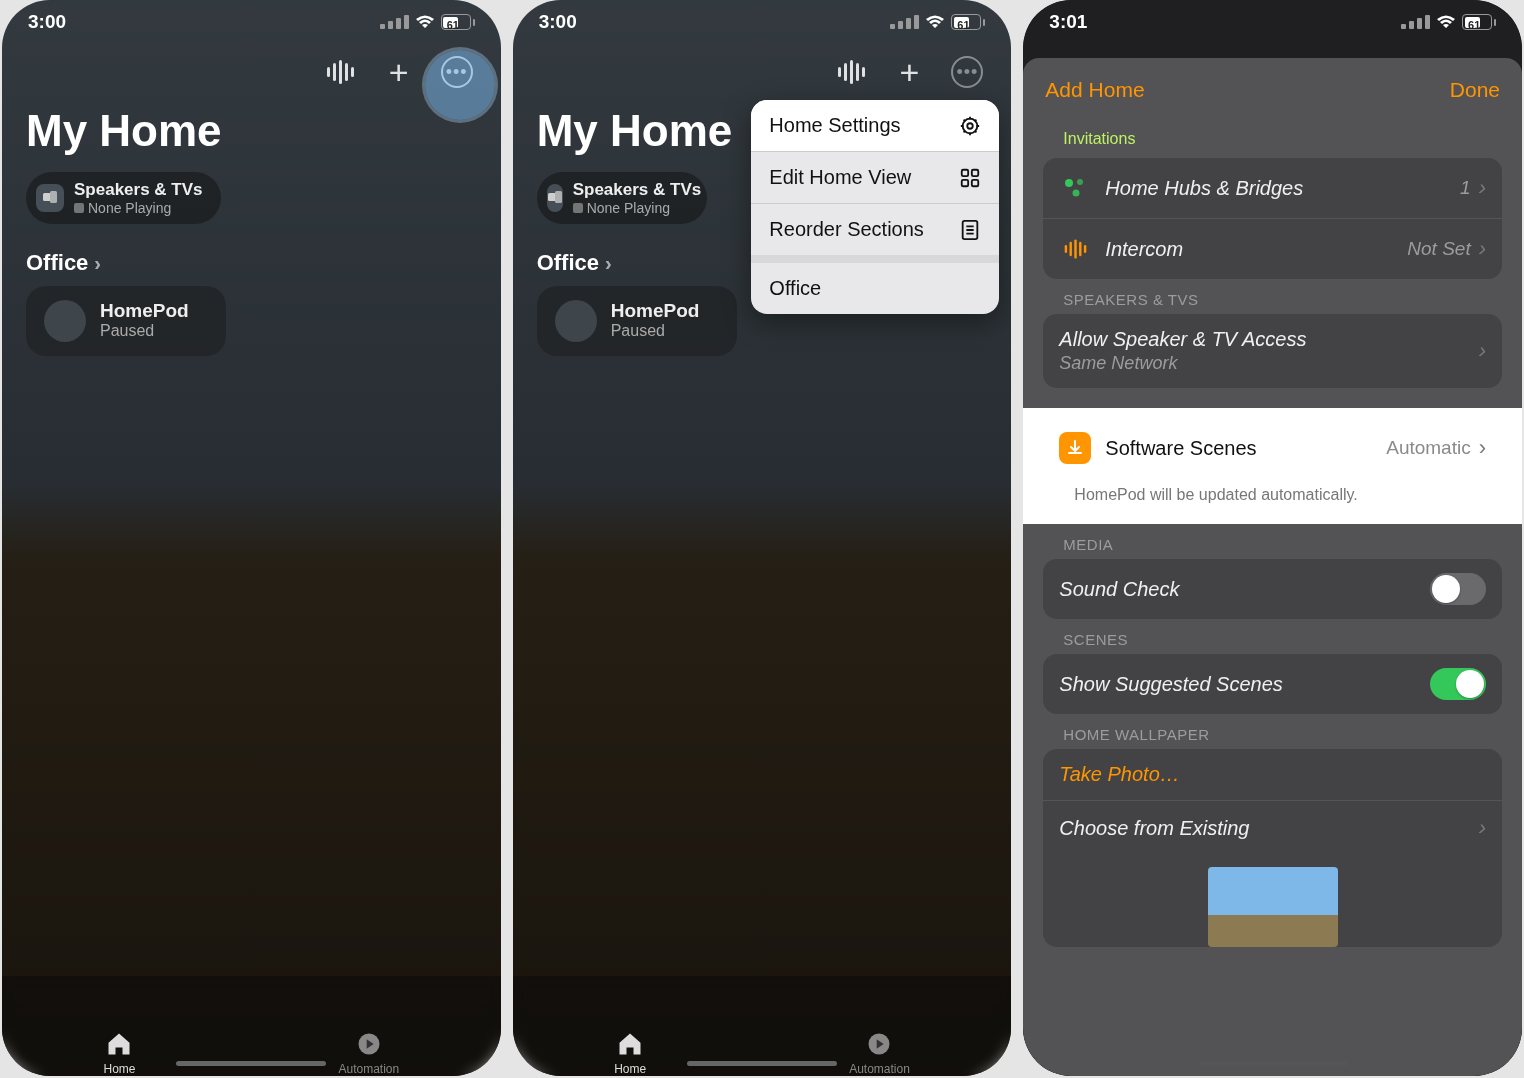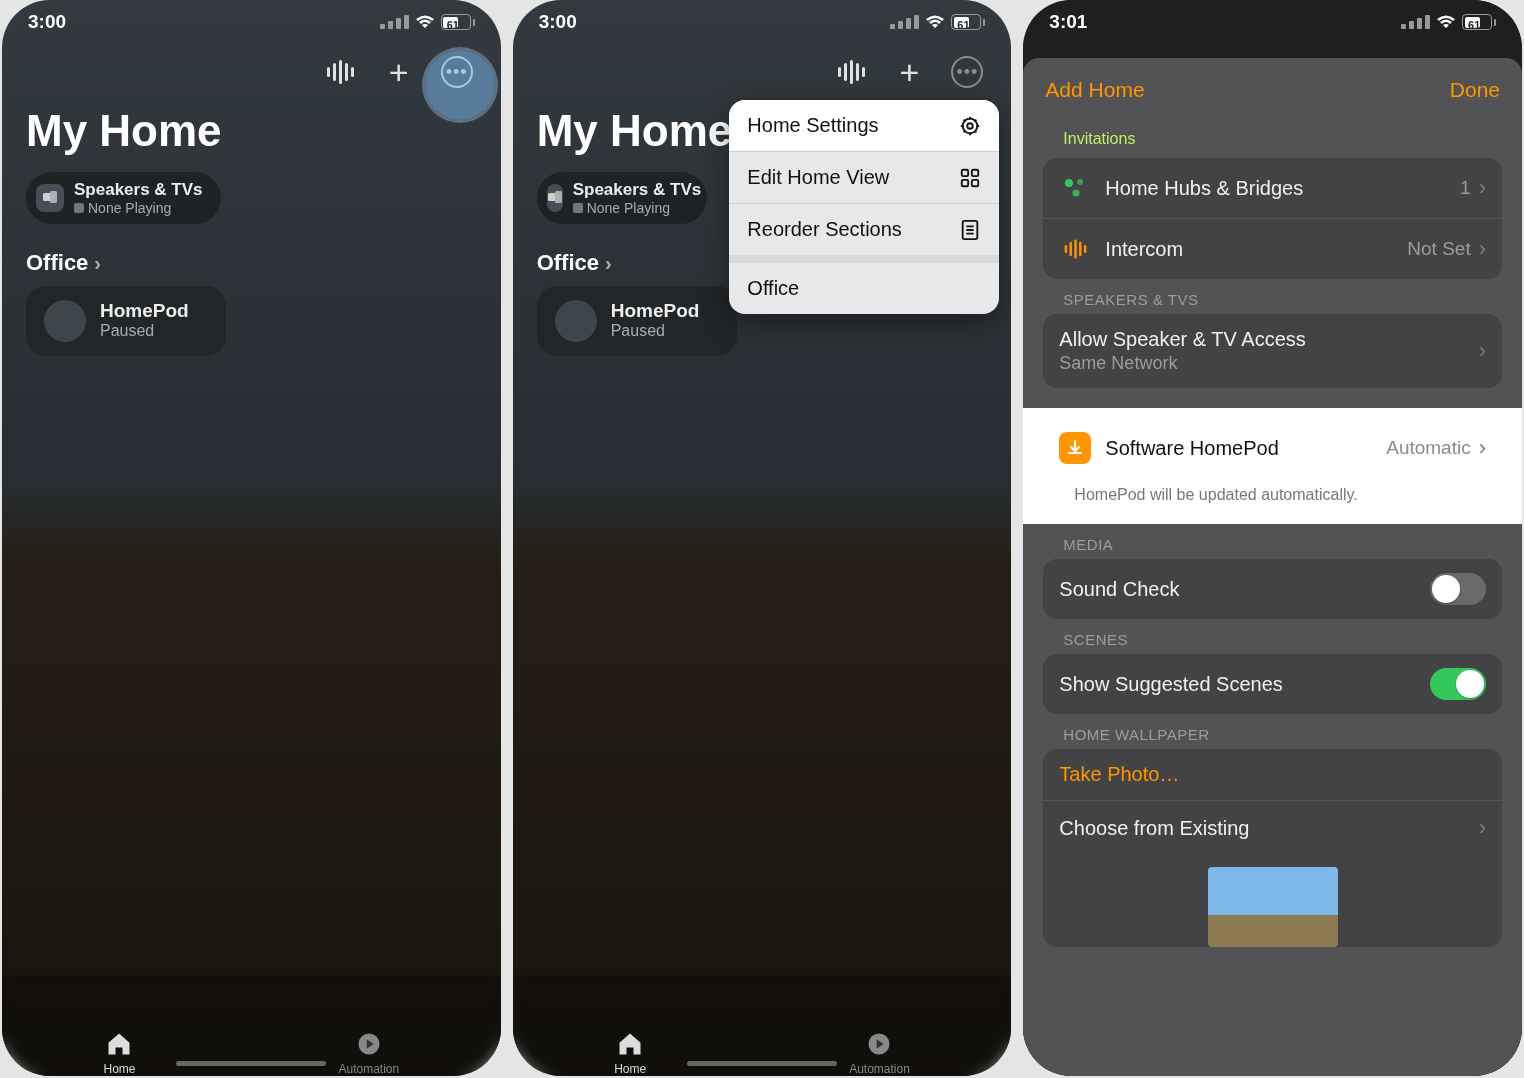--- a/index.html
+++ b/index.html
@@ -66,35 +66,35 @@
 
   
   .tabbar { position:absolute; bottom:0; left:0; right:0; height:100px; background:rgba(10,10,10,0.5); backdrop-filter:blur(6px); display:flex; justify-content:space-around; align-items:flex-end; padding-top:10px;}
   .tab { display:flex; flex-direction:column; align-items:center; gap:4px; color:#888; font-size:12px;}
   .tab.active{color:#ddd;}
   .tab svg{width:28px;height:28px;}
   .home-ind {position:absolute; bottom:10px; left:50%; transform:translateX(-50%); width:150px; height:5px; background:#222; border-radius:3px;}
   .phone-dark .home-ind{background:#666;}
 
   
-  .dropdown { position:absolute; top:100px; right:12px; width:270px; background:#e8e8ea; border-radius:16px; overflow:hidden; box-shadow:0 8px 28px rgba(0,0,0,0.4); z-index:5;}
+  .dropdown { position:absolute; top:100px; right:12px; width:248px; background:#e8e8ea; border-radius:16px; overflow:hidden; box-shadow:0 8px 28px rgba(0,0,0,0.4); z-index:5;}
   .dropdown .drow { display:flex; align-items:center; justify-content:space-between; padding:14px 18px; font-size:20px; color:#111; }
   .dropdown .drow.hl { background:#fff; }
   .dropdown .sep{height:1px; background:#ccc;}
   .dropdown .sep2{height:8px; background:#d8d8da; }
   .gear-ic, .grid-ic, .list-ic { width:22px; height:22px; }
 
   
   .sheet { position:absolute; inset:0; background:#1f1f21; border-radius:48px; }
   .dim { position:absolute; inset:58px 0 0 0; background:#535356; border-radius:16px 16px 48px 48px; overflow:hidden;}
   .sheet-top { display:flex; justify-content:space-between; padding:20px 22px; font-size:21px;}
   .link-orange { color:#ff9500; font-weight:500; }
   .sec-head { color:#9c9c9e; font-size:15px; text-transform:uppercase; letter-spacing:.5px; padding:12px 26px 6px 40px; }
   .sec-foot { color:#9c9c9e; font-size:16px; padding:8px 26px 6px 51px; }
-  .listgroup { margin:0 20px; background:#434345; border-radius:14px; overflow:hidden;}
+  .listgroup { margin:0 20px; background:#434345; border-radius:14px; overflow:hidden;font-style:italic;}
   .lrow { display:flex; align-items:center; justify-content:space-between; padding:14px 16px; font-size:20px; color:#f0f0f2; }
   .lrow + .lrow { border-top:1px solid #555;}
   .lrow .left { display:flex; align-items:center; gap:14px;}
   .lrow .right { display:flex; align-items:center; gap:8px; color:#9c9c9e; font-size:19px;}
   .chev-r { color:#7a7a7c; font-size:22px;}
   .row-ic { width:32px; height:32px; border-radius:8px; display:flex; align-items:center; justify-content:center;}
   .lrow.sub .subtext { color:#9c9c9e; font-size:18px; margin-top:2px;}
 
   .highlight-band { background:#fff; margin:0; padding:0 20px;}
   .highlight-band .lrow { background:#fff; color:#111; border-radius:14px;}
@@ -402,21 +402,21 @@
     <div style="height:20px"></div>
     <div class="highlight-band-wrap">
       <div class="highlight-band">
         <div class="lrow">
           <div class="left">
             <div class="row-ic" style="background:#ff9500;">
               <svg width="18" height="18" viewBox="0 0 18 18">
                   <path d="M9 2 V11 M5 8 L9 12 L13 8 M3 14 H15" stroke="#fff" stroke-width="2" fill="none" stroke-linecap="round" stroke-linejoin="round"></path>
                 </svg>
             </div>
-            <span>Software HomePod</span>
+            <span>Software Scenes</span>
           </div>
           <div class="right">
               <span>Automatic</span>
               <span class="chev-r">›</span>
             </div>
         </div>
       </div>
       <div class="sec-foot" style="color:#777;">HomePod will be updated automatically.</div>
     </div>
 

